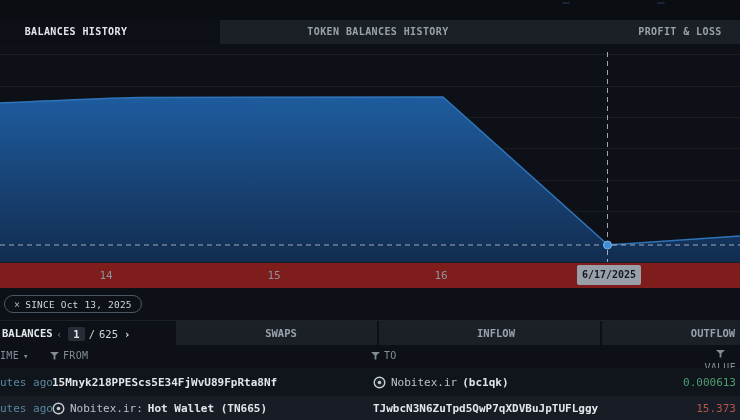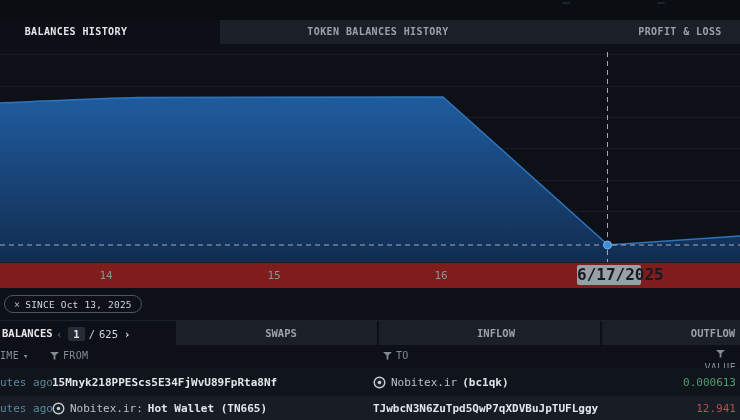--- a/index.html
+++ b/index.html
@@ -25,21 +25,21 @@
   
   .chart-wrap { left:0; top:44px; width:740px; height:218px; background:#0d1117; }
   .gridline { left:0; width:740px; height:1px; background:rgba(255,255,255,0.05); }
   .chart-svg { position:absolute; left:0; top:0; }
 
   
   .axis-strip { left:0; top:262px; width:740px; height:26px; background:#7f1d1d; border-top:1px solid #1a2029; }
   .axis-tick { top:6px; width:40px; text-align:center; font-size:11px; color:#8a939d; }
   .tooltip {
     left:577px; top:2px; width:64px; height:20px; line-height:20px; text-align:center;
-    background:#9aa0a7; color:#151a22; font-size:16px; font-weight:700; border-radius:2px;
+    background:#9aa0a7; color:#151a22; font-size:10px; font-weight:700; border-radius:2px;
   }
 
   
   .chip-row { left:0; top:288px; width:740px; height:32px; background:#0d1117; }
   .chip {
     position:absolute; left:4px; top:7px; height:18px; display:flex; align-items:center; gap:5px;
     padding:0 9px; border:1px solid #4c5663; border-radius:10px; color:#ced5dc;
     font-size:9.5px; letter-spacing:.2px; cursor:pointer; white-space:nowrap;
   }
   .chip .x { font-size:10px; color:#aab2ba; }
@@ -152,21 +152,21 @@
     <div class="abs hcell" style="left:0;">
       <span>IME</span>
       <span class="sort-caret">▾</span>
     </div>
     <div class="abs hcell" style="left:50px;">
       <svg class="funnel" viewBox="0 0 10 9">
           <polygon points="0,0 10,0 6,4 6,8.5 4,8.5 4,4" fill="#828c96"></polygon>
         </svg>
       <span>FROM</span>
     </div>
-    <div class="abs hcell" style="left:383px;">
+    <div class="abs hcell" style="left:371px;">
       <svg class="funnel" viewBox="0 0 10 9">
           <polygon points="0,0 10,0 6,4 6,8.5 4,8.5 4,4" fill="#828c96"></polygon>
         </svg>
       <span>TO</span>
     </div>
     <div class="abs hcell" style="right:4px;flex-direction:column;">
       <svg class="funnel" viewBox="0 0 10 9">
           <polygon points="0,0 10,0 6,4 6,8.5 4,8.5 4,4" fill="#828c96"></polygon>
         </svg>
       <span>VALUE</span>
@@ -195,16 +195,16 @@
       <svg class="exch-icon" viewBox="0 0 13 13">
         <circle cx="6.5" cy="6.5" r="5.3" fill="#1a2028" stroke="#c6ccd3" stroke-width="1.4"></circle>
         <circle cx="6.5" cy="6.5" r="1.8" fill="#c6ccd3"></circle>
       </svg>
       <span class="ent-label">Nobitex.ir:</span>
       <span class="addr-bold">Hot Wallet (TN665)</span>
     </div>
     <div class="cell c-to">
       <span class="addr-bold">TJwbcN3N6ZuTpd5QwP7qXDVBuJpTUFLggy</span>
     </div>
-    <div class="cell c-val val-red">12.941</div>
+    <div class="cell c-val val-red">15.373</div>
   </div>
 
 </div>
 
 </body></html>

